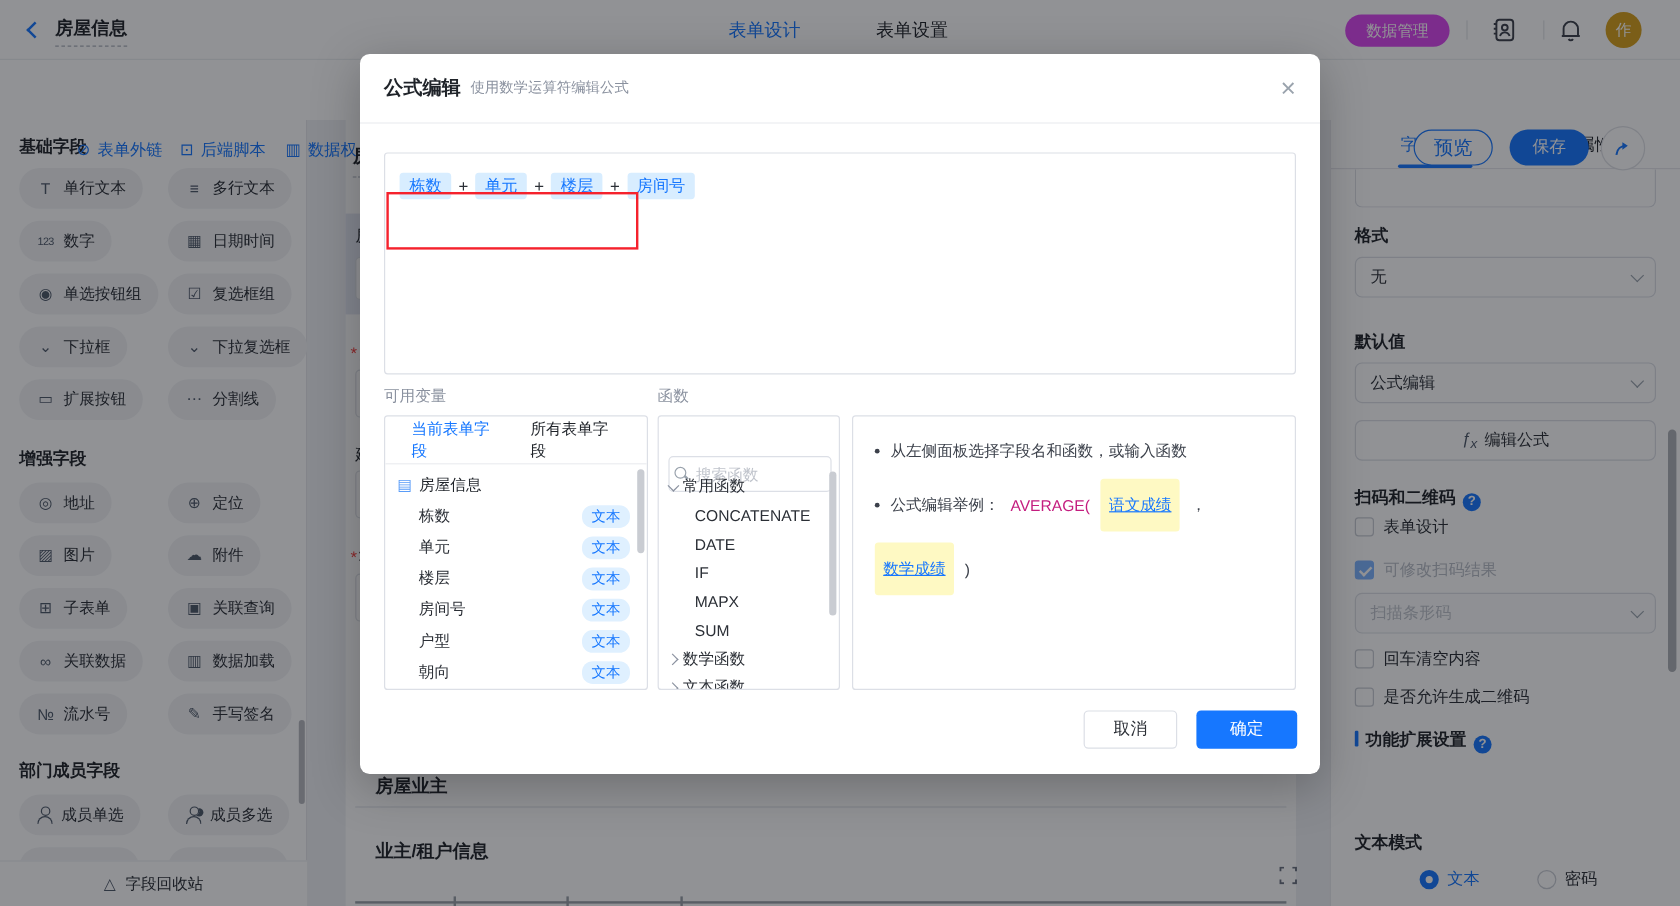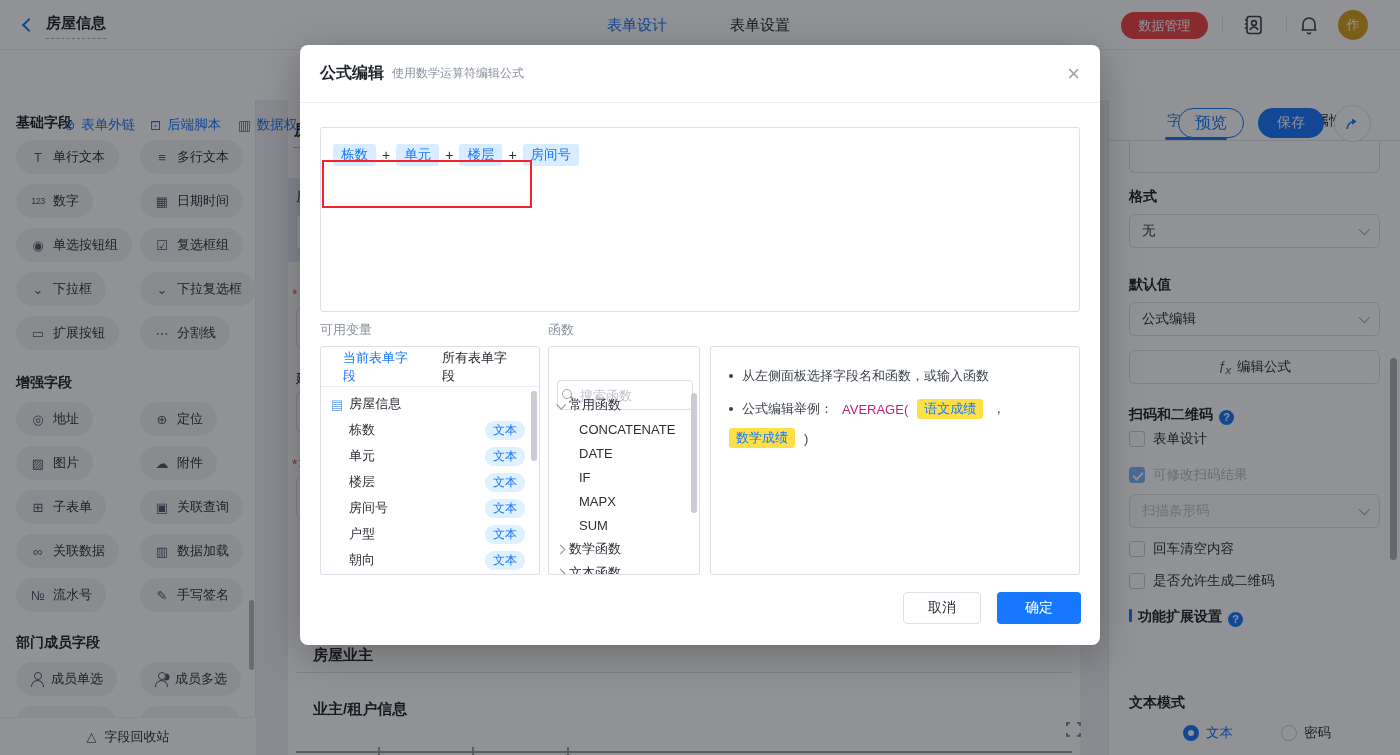--- a/index.html
+++ b/index.html
@@ -7,21 +7,21 @@
   body { font-family:"Liberation Sans","DejaVu Sans",sans-serif; color:#1f2329; background:#eef0f4; }
   .abs { position:absolute; }
   #screen { position:relative; width:1400px; height:755px; background:#eef0f4; overflow:hidden; }
 
   
   #header { left:0; top:0; width:1400px; height:50px; background:#fff; border-bottom:1px solid #eceef1; z-index:10; }
   .chev-left { width:10px; height:10px; border-left:2px solid #1677ff; border-bottom:2px solid #1677ff; transform:rotate(45deg); }
   .hdr-title { font-size:15px; font-weight:bold; border-bottom:1px dashed #aab0ba; padding-bottom:5px; }
   .hdr-tab { font-size:15px; cursor:pointer; }
   .hdr-tab.active { color:#1677ff; }
-  .pill-green { background:#ef4444; color:#fff; font-size:13px; border-radius:14px; height:27px; display:flex; align-items:center; justify-content:center; }
+  .pill-green { background:#d946ef; color:#fff; font-size:13px; border-radius:14px; height:27px; display:flex; align-items:center; justify-content:center; }
   .vsep { width:1px; height:16px; background:#e2e4e8; }
   .avatar { width:30px; height:30px; border-radius:50%; background:#d7a01c; color:#fff; font-size:13px; display:flex; align-items:center; justify-content:center; }
   .ic { color:#3c414b; }
 
   
   #toolbar { left:0; top:50px; width:1400px; height:50px; background:#fff; z-index:10; }
   .tb-link { display:flex; align-items:center; gap:6px; color:#1677ff; font-size:13.5px; cursor:pointer; }
   .btn-outline-blue { border:1px solid #1677ff; color:#1677ff; background:#fff; border-radius:16px; height:30px; display:flex; align-items:center; justify-content:center; font-size:16px; }
   .btn-fill-blue { background:#1677ff; color:#fff; border-radius:16px; height:30px; display:flex; align-items:center; justify-content:center; font-size:14px; }
   .share-circle { width:37px; height:37px; border-radius:50%; border:1px solid #dfe1e6; background:#fff; display:flex; align-items:center; justify-content:center; color:#1677ff; }
@@ -103,21 +103,21 @@
   .search-glass::after { content:""; position:absolute; left:8px; top:8px; width:4px; height:1.5px; background:#9aa3ad; transform:rotate(45deg); }
   .fn-row { display:flex; align-items:center; height:24px; font-size:13px; color:#2b2f36; cursor:pointer; }
   .fn-group { padding-left:8px; gap:5px; }
   .fn-item { padding-left:30px; }
   .caret-down { width:7px; height:7px; border-right:1.5px solid #8a919f; border-bottom:1.5px solid #8a919f; transform:rotate(45deg) translateY(-1px); }
   .caret-right { width:7px; height:7px; border-right:1.5px solid #8a919f; border-bottom:1.5px solid #8a919f; transform:rotate(-45deg); }
   
   .help-line { display:flex; align-items:center; gap:9px; font-size:13px; color:#3c414b; margin:0 0 14px 0; flex-wrap:wrap; }
   .bullet { width:4px; height:4px; border-radius:50%; background:#3c414b; flex:0 0 4px; }
   .fn-name { color:#c41d7f; }
-  .help-chip { background:#fde047; color:#1677ff; padding:1px 7px; border-radius:3px; }
+  .help-chip { background:#fef9c3; color:#1677ff; padding:13px 7px; border-radius:3px;text-decoration:underline; }
   
   .m-btn { position:absolute; top:547px; height:32px; border-radius:4px; font-size:14px; display:flex; align-items:center; justify-content:center; cursor:pointer; }
   #btn-cancel { left:603px; width:78px; border:1px solid #dcdfe6; background:#fff; color:#2b2f36; }
   #btn-confirm { left:697px; width:84px; background:#1677ff; color:#fff; }
 </style>
 </head>
 <body>
 
 <div id="screen">
 

